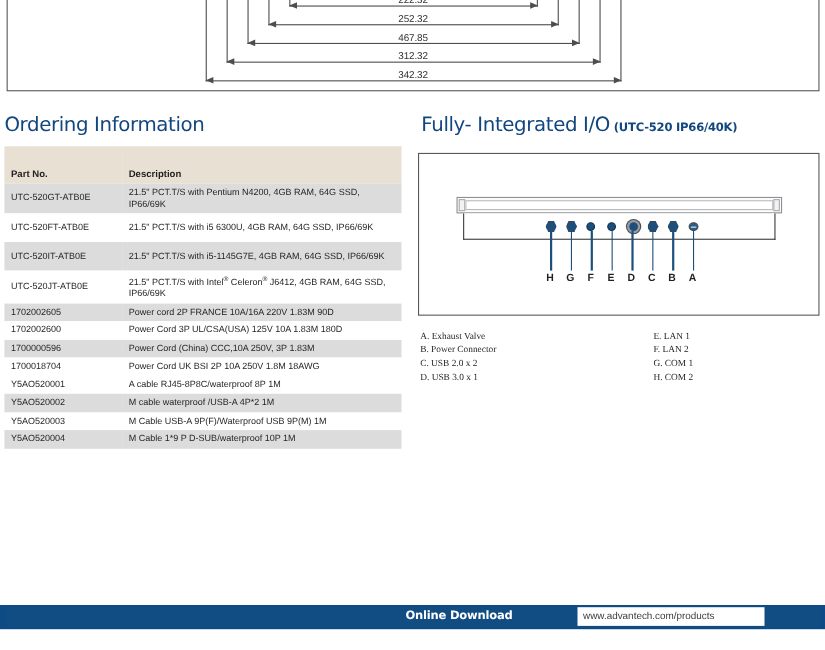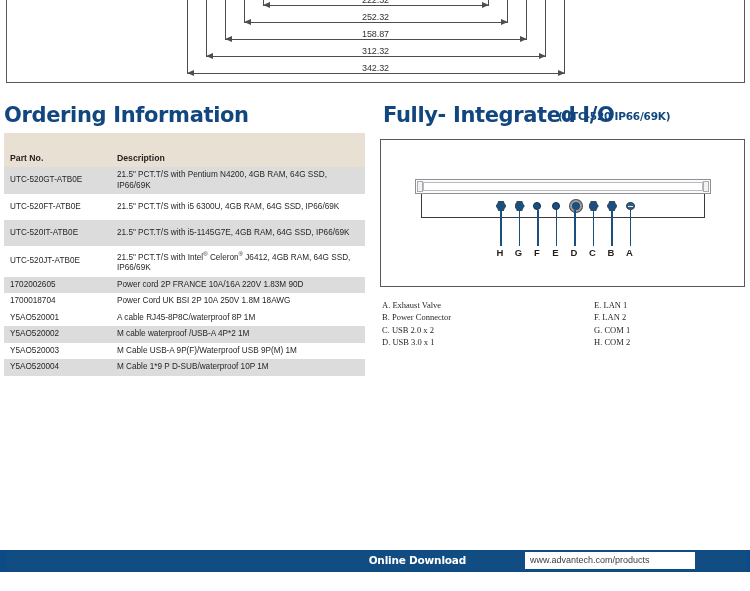--- a/index.html
+++ b/index.html
@@ -83,22 +83,22 @@
     font-size: 9px;
     color: #333335;
     line-height: 10px;
     letter-spacing: -0.1px;
   }
 
   
   .sec-title {
     position: absolute;
     font-family: "DejaVu Sans", sans-serif;
-    font-weight: bold;
-    font-size: 21px;
+    font-weight: normal;
+    font-size: 18px;
     color: #12467f;
     letter-spacing: -0.35px;
     white-space: nowrap;
   }
   #ordering-title { left: 4px; top: 103px; }
   #io-title { left: 383px; top: 103px; }
   #io-title-sub {
     position: absolute;
     left: 558px; top: 110px;
     font-family: "DejaVu Sans", sans-serif;
@@ -329,21 +329,21 @@
         <div class="dim-row" style="width: 264px; bottom: 51px;">
           <div class="dim-line"></div>
           <div class="dim-ext-l" style="height: 72px;"></div>
           <div class="dim-ext-r" style="height: 72px;"></div>
           <div class="dim-label">252.32</div>
         </div>
         <div class="dim-row" style="width: 302px; bottom: 34px;">
           <div class="dim-line"></div>
           <div class="dim-ext-l" style="height: 89px;"></div>
           <div class="dim-ext-r" style="height: 89px;"></div>
-          <div class="dim-label">158.87</div>
+          <div class="dim-label">467.85</div>
         </div>
         <div class="dim-row" style="width: 340px; bottom: 17px;">
           <div class="dim-line"></div>
           <div class="dim-ext-l" style="height: 106px;"></div>
           <div class="dim-ext-r" style="height: 106px;"></div>
           <div class="dim-label">312.32</div>
         </div>
         <div class="dim-row" style="width: 378px; bottom: 0px;">
           <div class="dim-line"></div>
           <div class="dim-ext-l" style="height: 123px;"></div>
@@ -381,20 +381,28 @@
         </tr>
         <tr class="plain tall">
           <td>UTC-520JT-ATB0E</td>
           <td>21.5" PCT.T/S with Intel<sup style="font-size:6px;">®</sup> Celeron<sup style="font-size:6px;">®</sup> J6412, 4GB RAM, 64G SSD, IP66/69K</td>
         </tr>
         <tr class="alt">
           <td>1702002605</td>
           <td>Power cord 2P FRANCE 10A/16A 220V 1.83M 90D</td>
         </tr>
         <tr class="plain">
+          <td>1702002600</td>
+          <td>Power Cord 3P UL/CSA(USA) 125V 10A 1.83M 180D</td>
+        </tr>
+        <tr class="alt">
+          <td>1700000596</td>
+          <td>Power Cord (China) CCC,10A 250V, 3P 1.83M</td>
+        </tr>
+        <tr class="plain">
           <td>1700018704</td>
           <td>Power Cord UK BSI 2P 10A 250V 1.8M 18AWG</td>
         </tr>
         <tr class="plain">
           <td>Y5AO520001</td>
           <td>A cable RJ45-8P8C/waterproof 8P 1M</td>
         </tr>
         <tr class="alt">
           <td>Y5AO520002</td>
           <td>M cable waterproof /USB-A 4P*2 1M</td>
@@ -404,21 +412,21 @@
           <td>M Cable USB-A 9P(F)/Waterproof USB 9P(M) 1M</td>
         </tr>
         <tr class="alt">
           <td>Y5AO520004</td>
           <td>M Cable 1*9 P D-SUB/waterproof 10P 1M</td>
         </tr>
       </tbody>
   </table>
 
   <div class="sec-title" id="io-title">Fully- Integrated I/O</div>
-  <div id="io-title-sub">(UTC-520 IP66/69K)</div>
+  <div id="io-title-sub">(UTC-520 IP66/40K)</div>
 
   <div id="io-panel">
     <div id="bezel">
       <div id="bezel-inner"></div>
     </div>
     <div id="unit-body"></div>
     <div id="connectors">
         <div class="conn" style="left: -5px;">
           <div class="conn-hex"></div>
         </div>

